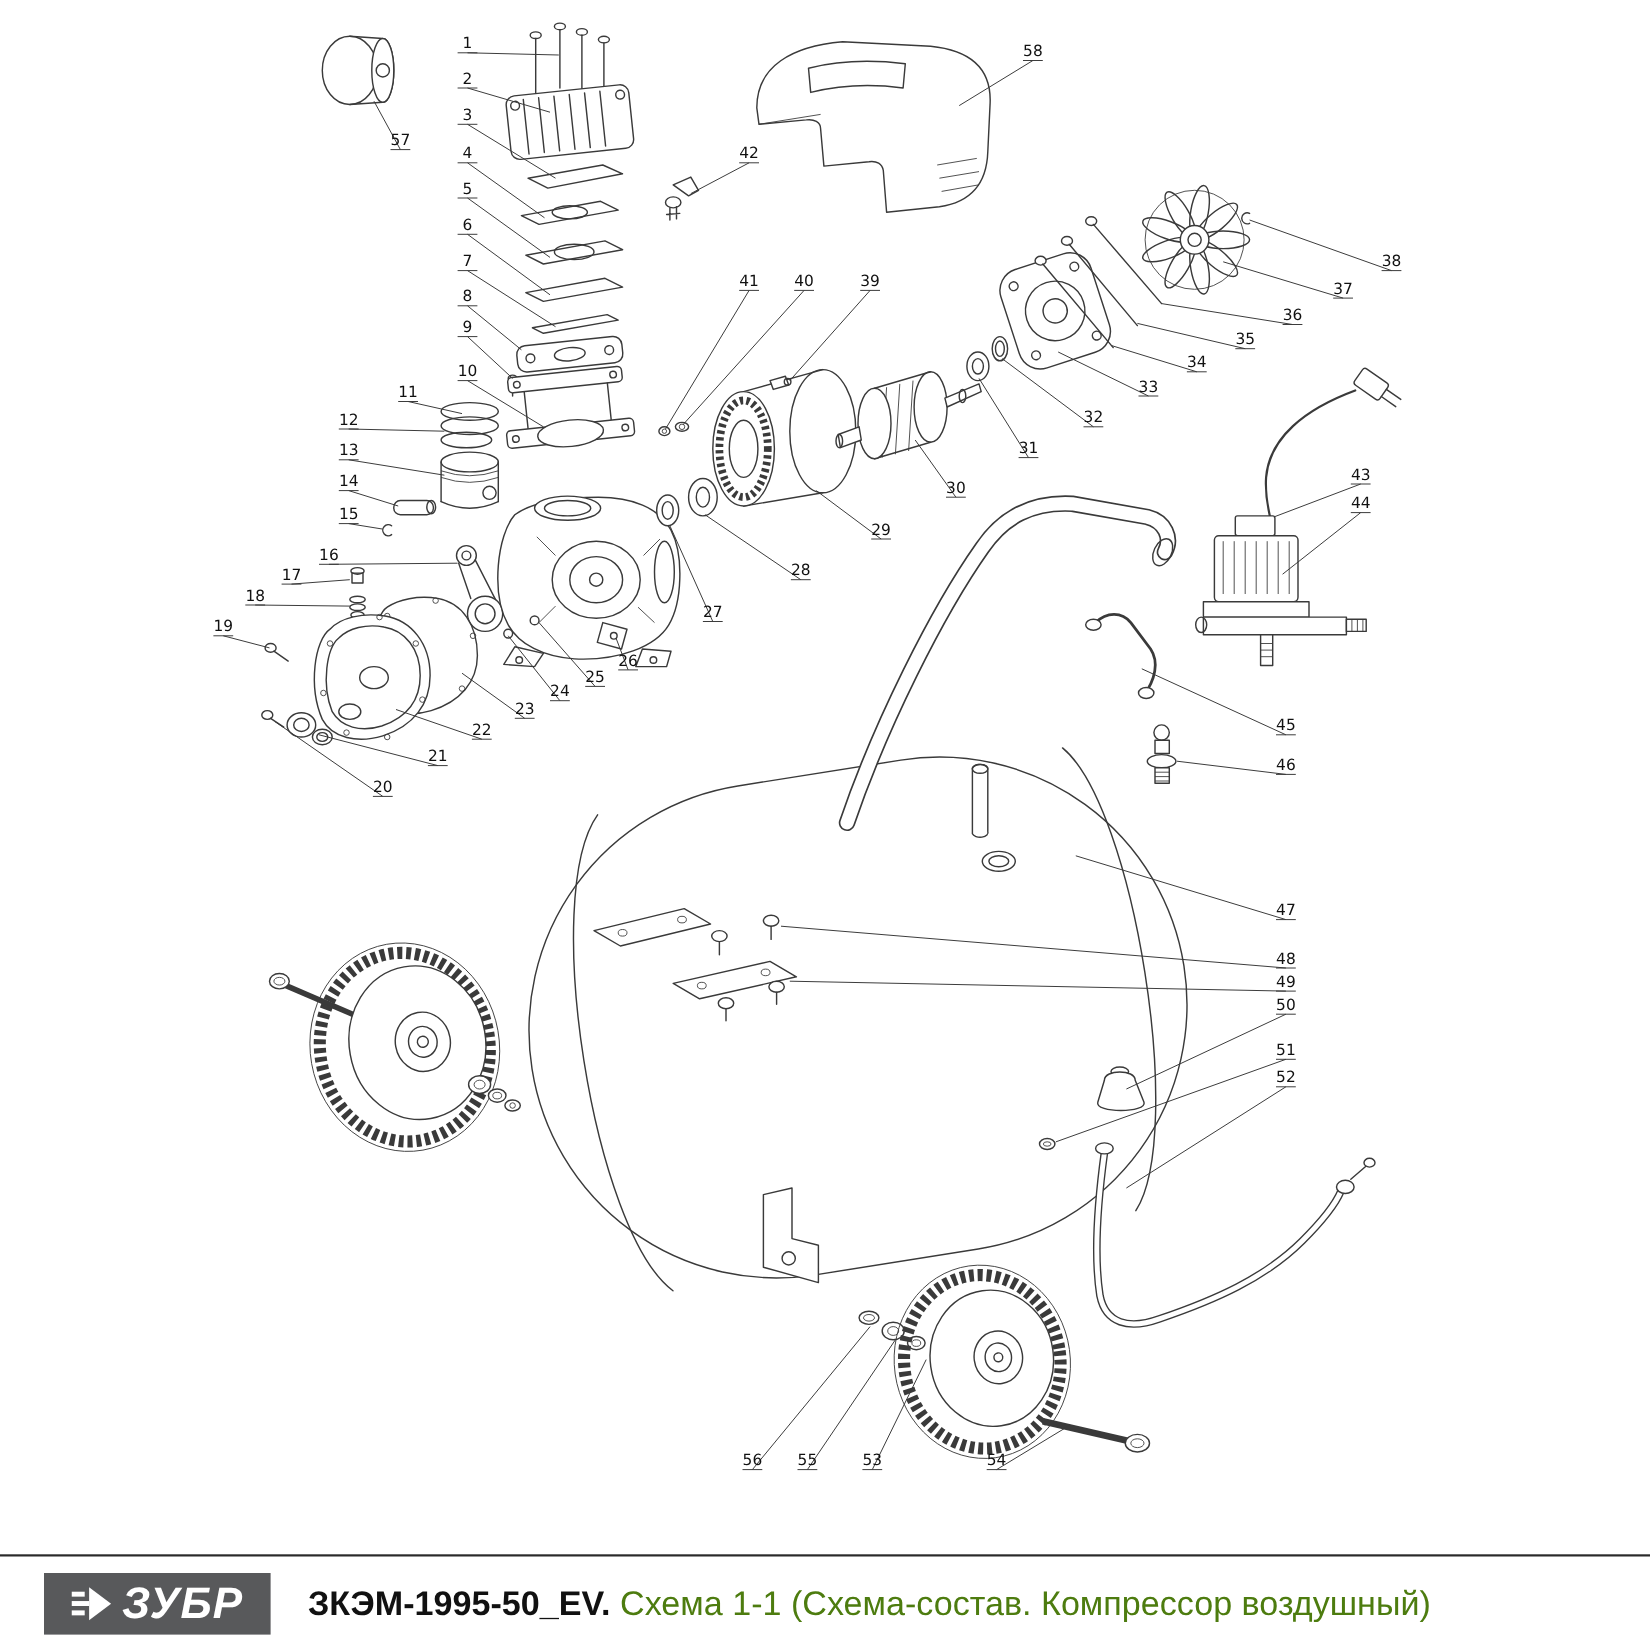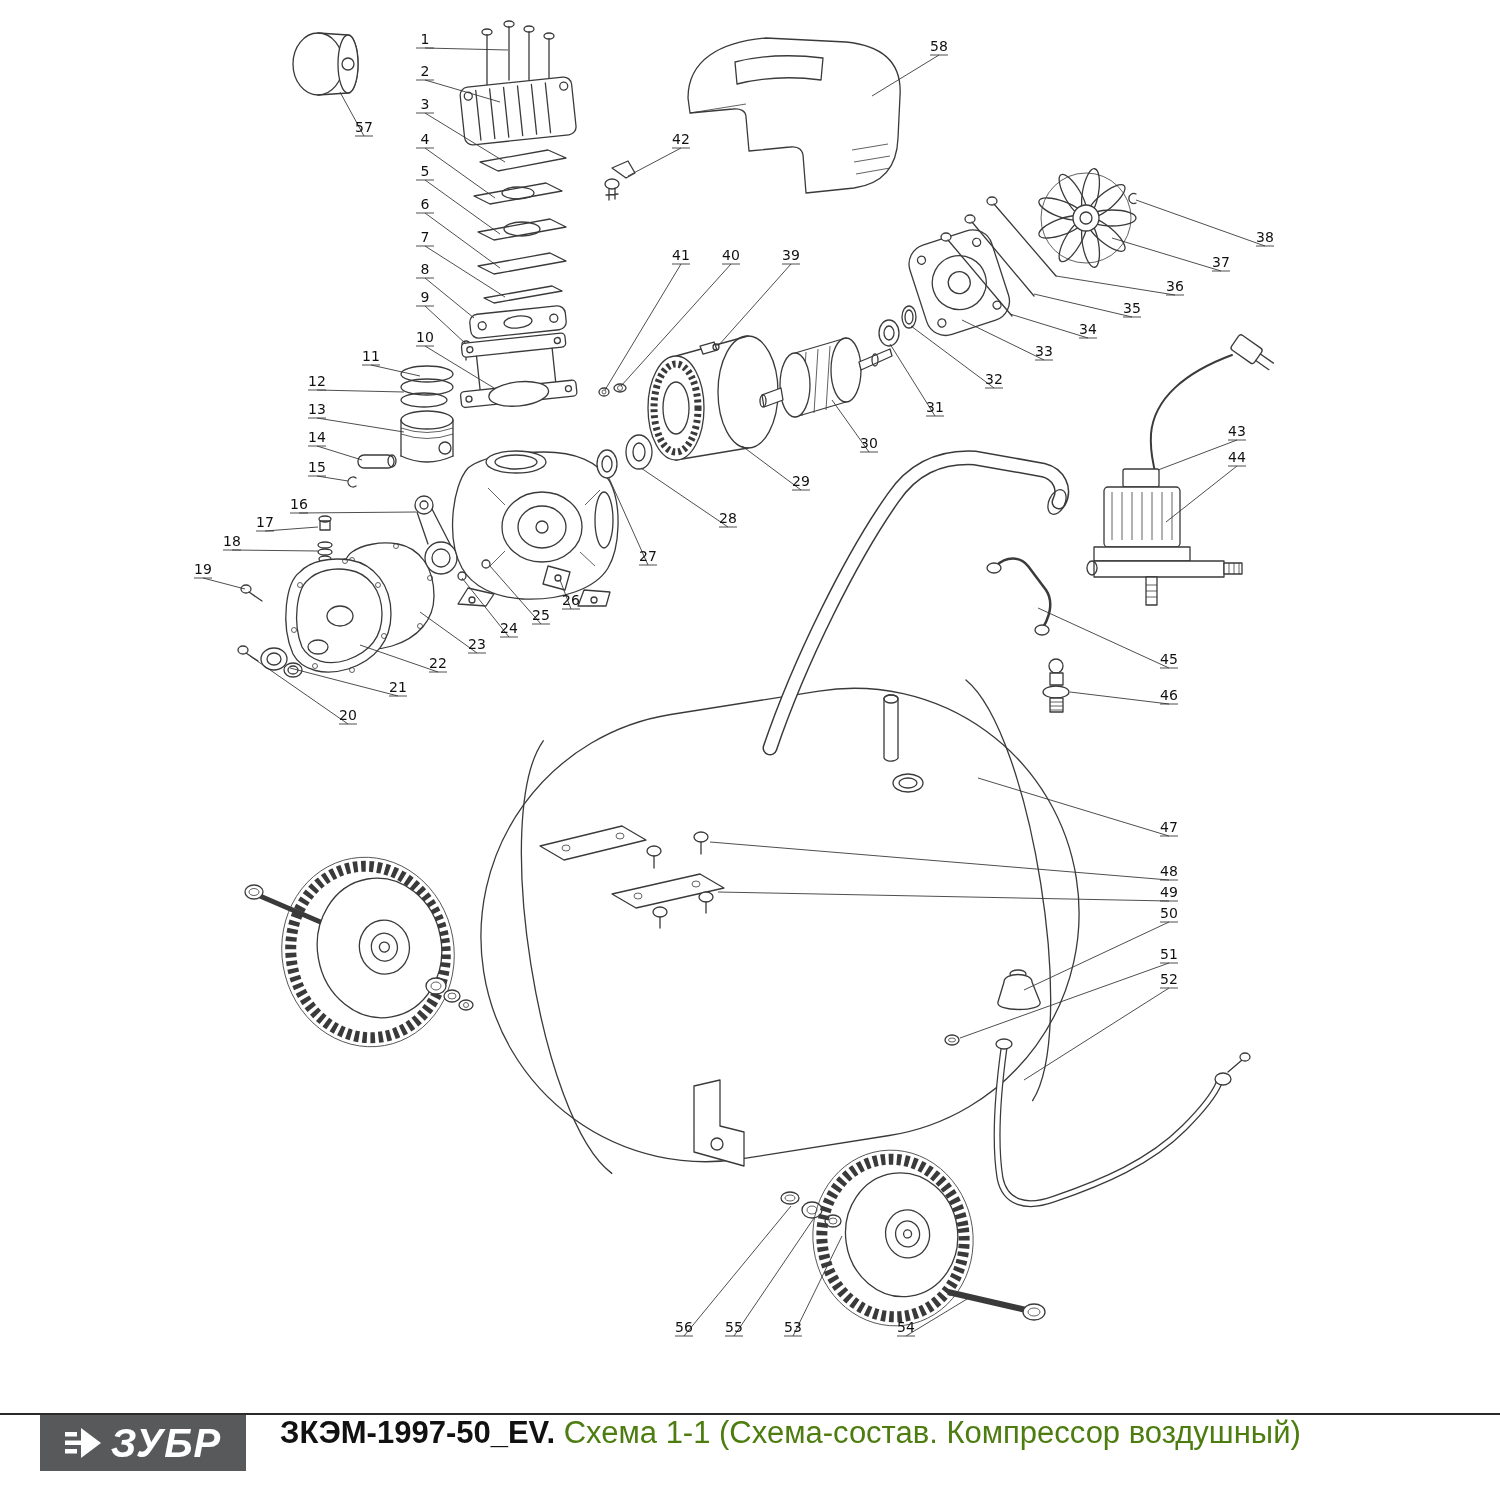--- a/index.html
+++ b/index.html
@@ -13,21 +13,21 @@
   .tread{fill:none;stroke:#3a3a3a;stroke-width:11;stroke-dasharray:4.5 3.5;}
   .tube-o{fill:none;stroke:#3a3a3a;stroke-width:15;stroke-linecap:round;}
   .tube-i{fill:none;stroke:#ffffff;stroke-width:12;stroke-linecap:round;}
   .pipe-o{fill:none;stroke:#3a3a3a;stroke-width:7;stroke-linecap:round;}
   .pipe-i{fill:none;stroke:#ffffff;stroke-width:4.5;stroke-linecap:round;}
   .rod{fill:none;stroke:#3a3a3a;stroke-width:5;stroke-linecap:butt;}
   .rod6{fill:none;stroke:#3a3a3a;stroke-width:6;stroke-linecap:butt;}
   .leader{stroke:#3a3a3a;stroke-width:0.9;fill:none;}
   .callout-num{font:14px "DejaVu Sans",sans-serif;fill:#111;text-anchor:middle;}
   .footer{position:absolute;left:0;top:1413px;width:1500px;height:87px;border-top:2px solid #2a2a2a;
-          display:flex;align-items:flex-start;background:#fff;box-sizing:border-box;}
+          display:flex;align-items:center;background:#fff;box-sizing:border-box;}
   .logo{margin-left:40px;width:206px;height:56px;background:#58595b;color:#fff;
         display:flex;align-items:center;justify-content:center;gap:8px;flex:0 0 auto;}
   .logo-text{font-weight:bold;font-style:italic;font-size:40px;letter-spacing:1px;line-height:1;}
   .caption{margin-left:34px;font-size:31px;color:#1a1a1a;white-space:nowrap;}
   .caption .model{font-weight:bold;color:#111;}
   .caption .subtitle{color:#4d7c0f;}
 </style>
 </head>
 <body>
 
@@ -754,18 +754,18 @@
     <div class="logo">
       <svg width="38" height="36" viewBox="0 0 38 36">
         <rect x="0" y="7" width="12" height="4.5" fill="#ffffff"></rect>
         <rect x="0" y="15.5" width="16" height="4.5" fill="#ffffff"></rect>
         <rect x="0" y="24" width="12" height="4.5" fill="#ffffff"></rect>
         <polygon points="16,3 36,18 16,33" fill="#ffffff"></polygon>
       </svg>
       <span class="logo-text">ЗУБР</span>
     </div>
     <div class="caption">
-      <span class="model">ЗКЭМ-1997-50_EV.</span>
+      <span class="model">ЗКЭМ-1995-50_EV.</span>
       <span class="subtitle">Схема 1-1 (Схема-состав. Компрессор воздушный)</span>
     </div>
   </div>
 
 </div>
 
 </body></html>

